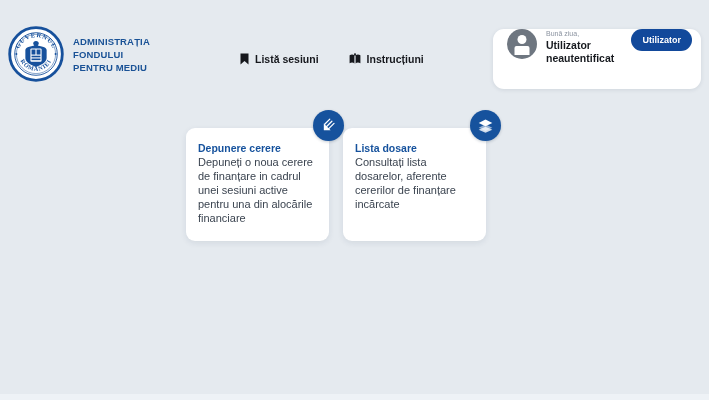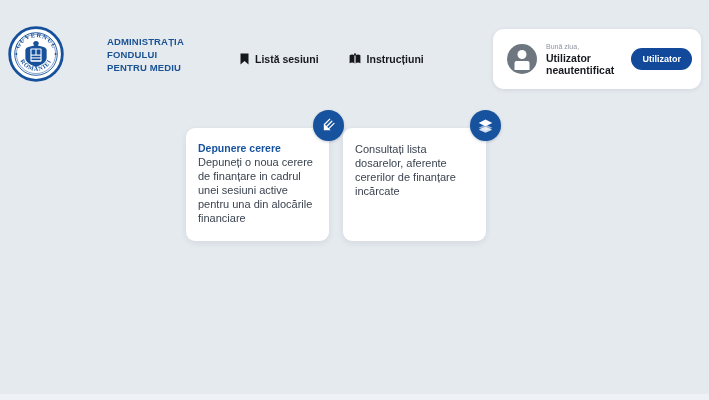--- a/index.html
+++ b/index.html
@@ -41,21 +41,20 @@
 
   .seal { width: 56px; height: 56px; display: block; }
 
   .brand-text {
     color: #1a5296;
     font-size: 9.5px;
     font-weight: bold;
     line-height: 13px;
     letter-spacing: 0.15px;
     white-space: nowrap;
-    margin-left: 34px;
   }
 
   
   .nav {
     position: absolute;
     left: 240px; top: 53px;
     display: flex;
     align-items: center;
     gap: 30px;
   }
@@ -75,21 +74,21 @@
 
   
   .user-panel {
     position: absolute;
     right: 8px; top: 29px;
     width: 208px; height: 60px;
     background: #ffffff;
     border-radius: 11px;
     box-shadow: 0 1px 4px rgba(20,40,70,0.10);
     display: flex;
-    align-items: center;
+    align-items: flex-start;
     padding: 0 9px 0 14px;
     gap: 9px;
   }
 
   .avatar {
     width: 30px; height: 30px;
     border-radius: 50%;
     background: #6e7680;
     flex: 0 0 auto;
     position: relative;
@@ -272,18 +271,19 @@
   </div>
 
   <div class="card">
     <div class="card-badge">
       <svg width="17" height="17" viewBox="0 0 20 20">
         <path d="M10 3 L18 7 L10 11 L2 7 Z" fill="#ffffff"></path>
         <path d="M10 8.5 L18 12.5 L10 16.5 L2 12.5 Z" fill="#ffffff" opacity="0.55"></path>
         <path d="M10 11.5 L18 15 L10 18.5 L2 15 Z" fill="#ffffff" opacity="0.8"></path>
       </svg>
     </div>
+    <div class="card-title">Lista dosare</div>
     <div class="card-text">Consultați lista dosarelor, aferente cererilor de finanțare incărcate</div>
   </div>
 
 </div>
 
 <div class="bottom-strip"></div>
 
 </body></html>

